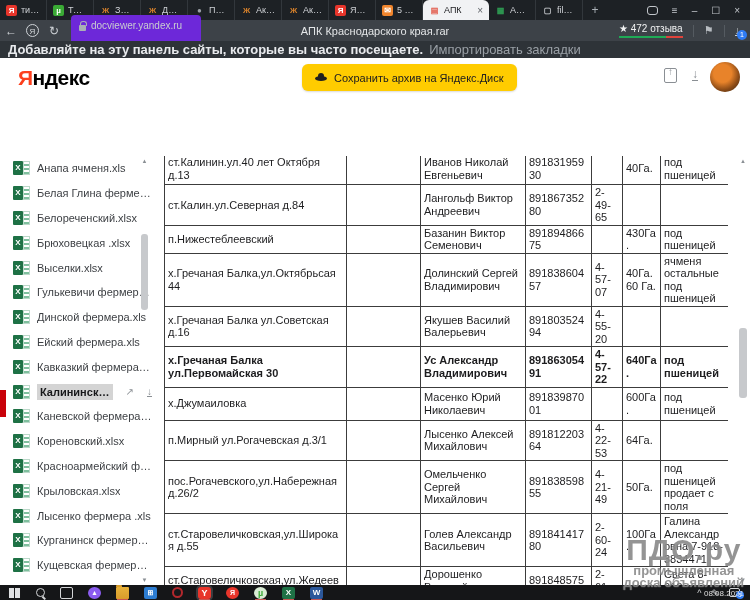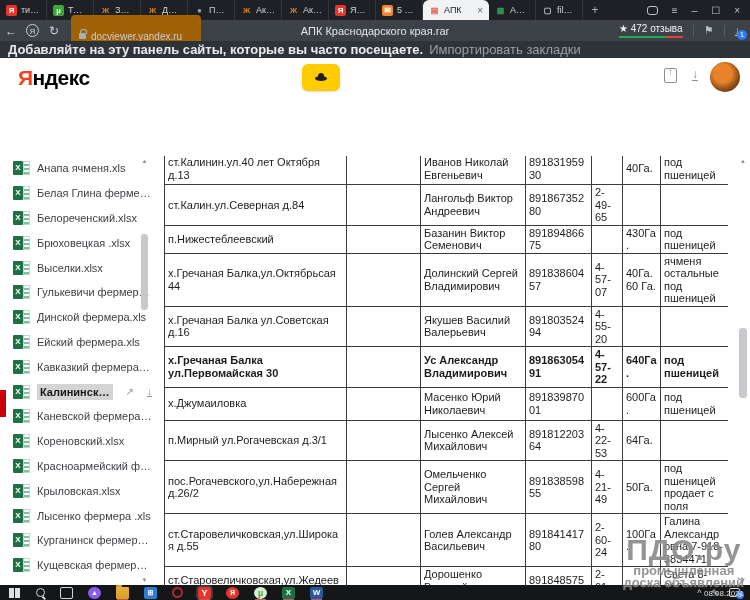--- a/index.html
+++ b/index.html
@@ -12,21 +12,21 @@
   .fav { width:11px; height:11px; border-radius:2px; font-size:8px; line-height:11px; text-align:center; flex:0 0 11px; font-weight:bold; }
   .tlabel { overflow:hidden; text-overflow:ellipsis; }
   .tclose { margin-left:auto; color:#5f6368; font-size:10px; }
   .newtab { width:24px; display:flex; align-items:center; justify-content:center; font-size:12px; color:#aab0b6; }
   .winctrl { margin-left:auto; display:flex; align-items:center; gap:14px; padding:0 10px; color:#c2c6cb; font-size:10px; }
   .bubble { width:11px; height:9px; border:1.2px solid #c2c6cb; border-radius:3px; }
 
   .toolbar { position:absolute; top:20px; left:0; right:0; height:21px; background:#3d4248; display:flex; align-items:center; color:#d6d9dc; font-size:11px; }
   .navic { width:22px; text-align:center; font-size:12px; color:#cfd3d7; }
   .ycirc { width:13px; height:13px; border:1.2px solid #cfd3d7; border-radius:50%; font-size:8px; line-height:13px; text-align:center; margin:0 4px; }
-  .urlpill { display:flex; align-items:flex-start; gap:5px; background:#a16207; border-radius:4px; height:15px; padding:16px 8px; margin-left:6px; width:130px; color:#c9ccd0; font-size:10px; }
+  .urlpill { display:flex; align-items:flex-end; gap:5px; background:#6d28d9; border-radius:4px; height:15px; padding:16px 8px; margin-left:6px; width:130px; color:#c9ccd0; font-size:10px; }
   .lock { width:7px; height:6px; background:#aab0b5; border-radius:1px; position:relative; margin-top:2px; }
   .lock::before { content:""; position:absolute; top:-4px; left:1px; width:5px; height:4px; border:1.2px solid #aab0b5; border-bottom:none; border-radius:3px 3px 0 0; }
   .pagetitle { position:absolute; left:0; right:0; text-align:center; color:#e4e6e8; font-size:11px; pointer-events:none; }
   .tb-right { margin-left:auto; display:flex; align-items:center; gap:10px; padding-right:10px; z-index:2; }
   .reviews { font-size:10px; color:#f0f1f2; padding-bottom:2px; border-bottom:2px solid; border-image:linear-gradient(90deg,#1fab56 0 72%,#e0433b 72% 100%) 1; }
   .flagic { color:#b7bcc1; font-size:11px; }
   .dlwrap { position:relative; color:#cfd3d7; font-size:11px; border-bottom:1.5px solid #cfd3d7; line-height:10px; }
   .dlbadge { position:absolute; right:-7px; bottom:-5px; background:#2f7cf6; color:#fff; font-size:7px; width:10px; height:10px; border-radius:50%; text-align:center; line-height:10px; }
   .vsep { width:1px; height:12px; background:#555b61; }
 
@@ -190,20 +190,21 @@
 
 <div class="hintbar">
   <span class="hint-main">Добавляйте на эту панель сайты, которые вы часто посещаете.</span>
   <span class="hint-link">Импортировать закладки</span>
 </div>
 
 <div class="pageheader">
   <span class="ylogo"><span class="yred">Я</span><span>ндекс</span></span>
   <button class="savebtn">
     <span class="diskic"></span>
+    <span>Сохранить архив на Яндекс.Диск</span>
   </button>
   <span class="shareic"><span>↑</span></span>
   <span class="hdl">↓</span>
   <span class="avatar"></span>
 </div>
 
 <div class="sidebar">
     <div class="file-item">
       <span class="xicon">
         <span class="xl">X</span>

